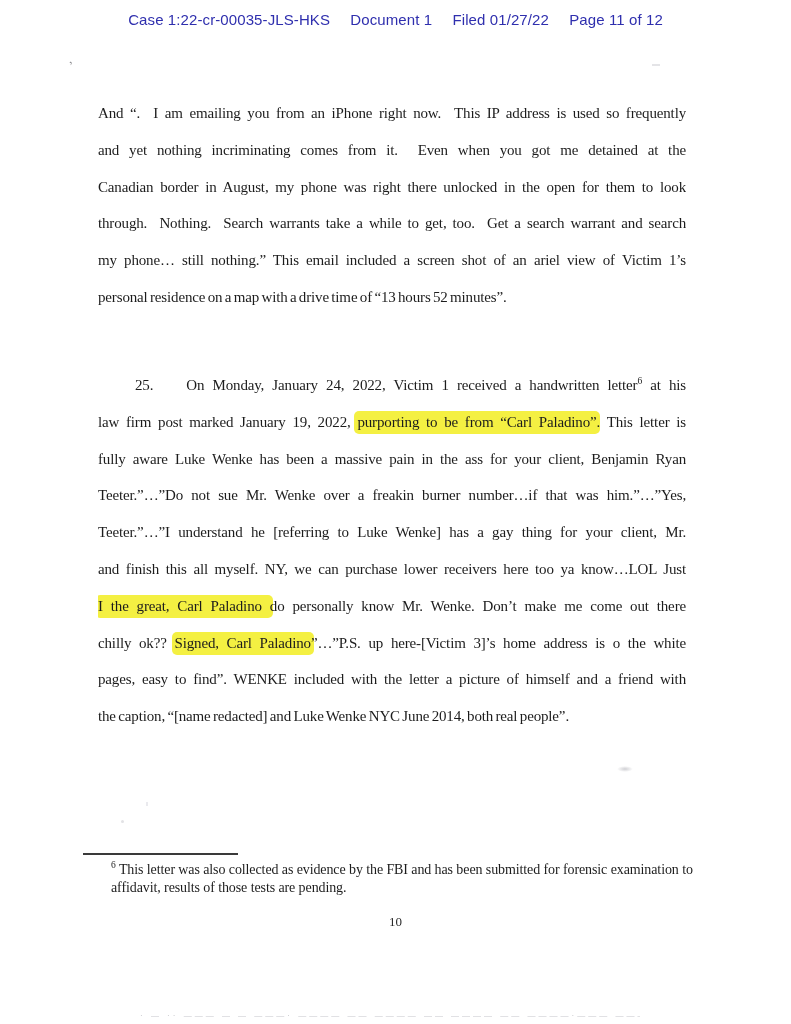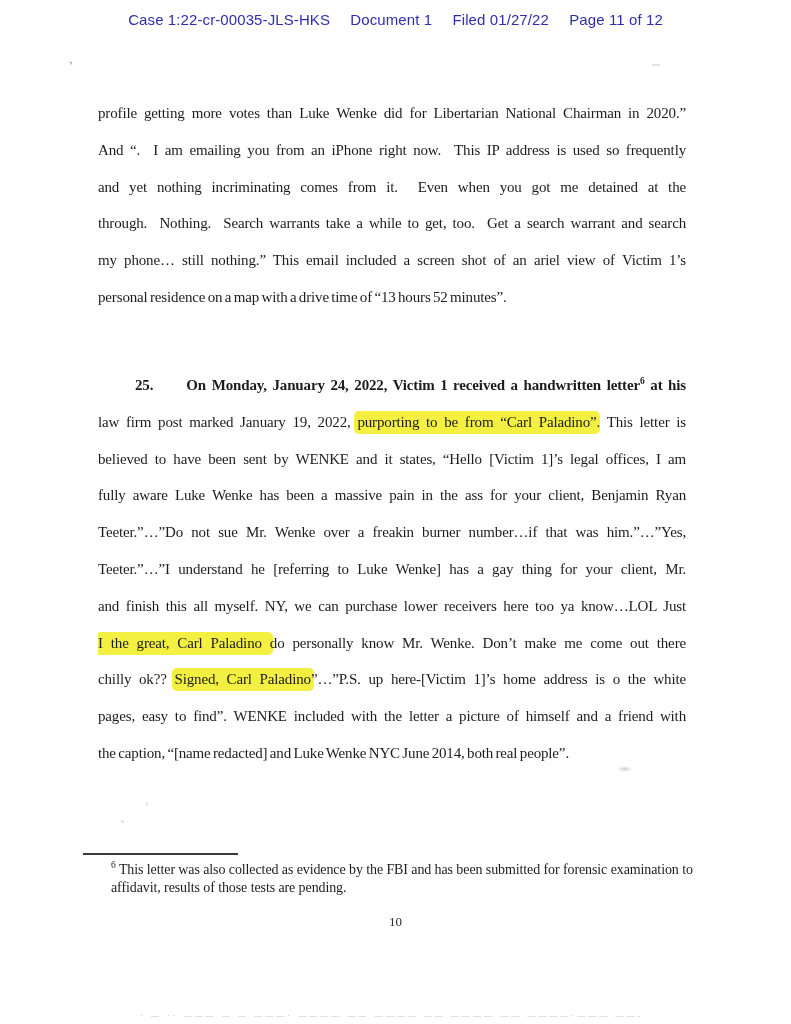--- a/index.html
+++ b/index.html
@@ -28,21 +28,21 @@
     font-size:15px;
     line-height:36.8px;
     letter-spacing:-0.15px;
     word-spacing:-1.2px;
     color:#1c1c1c;
   }
   .para-1{top:95px;}
   .para-2{top:367px;}
   .line{height:36.8px;box-sizing:border-box;overflow:hidden;white-space:pre-wrap;}
   .line.j{text-align:justify;text-align-last:justify;}
-  .line.ind{padding-left:37px;font-weight:bold;}
+  .line.ind{padding-left:37px;}
   .tab{display:inline-block;width:33px;}
   .sup{vertical-align:super;font-size:9.5px;line-height:0;letter-spacing:0;}
   .hl{
     background:#f4f042;
     padding:3px 3px 4px 3px;
     margin:4px -3px;
     border-radius:5px;
   }
 
   
@@ -90,37 +90,36 @@
   </div>
 
   <span class="art art-tick">ʼ</span>
   <div class="art art-dash"></div>
   <div class="art art-smudge"></div>
   <div class="art art-speck1"></div>
   <div class="art art-speck2"></div>
 
   <div id="body-text">
       <div class="textblock para-1">
-        <div class="line j"><span>profile getting more votes than Luke Wenke did for Libertarian National Chairman in 2020.”</span></div>
         <div class="line j"><span>And “.&nbsp; I am emailing you from an iPhone right now.&nbsp; This IP address is used so frequently</span></div>
         <div class="line j"><span>and yet nothing incriminating comes from it.&nbsp; Even when you got me detained at the</span></div>
+        <div class="line j"><span>Canadian border in August, my phone was right there unlocked in the open for them to look</span></div>
         <div class="line j"><span>through.&nbsp; Nothing.&nbsp; Search warrants take a while to get, too.&nbsp; Get a search warrant and search</span></div>
         <div class="line j"><span>my phone… still nothing.” This email included a screen shot of an ariel view of Victim 1’s</span></div>
         <div class="line"><span>personal residence on a map with a drive time of “13 hours 52 minutes”.</span></div>
       </div>
       <div class="textblock para-2">
         <div class="line j ind"><span>25.</span><span class="tab"></span><span>On Monday, January 24, 2022, Victim 1 received a handwritten letter</span><span class="sup">6</span><span> at his</span></div>
         <div class="line j"><span>law firm post marked January 19, 2022, </span><span class="hl">purporting to be from “Carl Paladino”</span><span>. This letter is</span></div>
-        <div class="line j"><span>believed to have been sent by WENKE and it states, “Hello [Victim 1]’s legal offices, I am</span></div>
         <div class="line j"><span>fully aware Luke Wenke has been a massive pain in the ass for your client, Benjamin Ryan</span></div>
         <div class="line j"><span>Teeter.”…”Do not sue Mr. Wenke over a freakin burner number…if that was him.”…”Yes,</span></div>
         <div class="line j"><span>Teeter.”…”I understand he [referring to Luke Wenke] has a gay thing for your client, Mr.</span></div>
         <div class="line j"><span>and finish this all myself. NY, we can purchase lower receivers here too ya know…LOL Just</span></div>
         <div class="line j"><span class="hl">I the great, Carl Paladino </span><span>do personally know Mr. Wenke. Don’t make me come out there</span></div>
-        <div class="line j"><span>chilly ok?? </span><span class="hl">Signed, Carl Paladino</span><span>”…”P.S. up here-[Victim 1]’s home address is o the white</span></div>
+        <div class="line j"><span>chilly ok?? </span><span class="hl">Signed, Carl Paladino</span><span>”…”P.S. up here-[Victim 3]’s home address is o the white</span></div>
         <div class="line j"><span>pages, easy to find”. WENKE included with the letter a picture of himself and a friend with</span></div>
         <div class="line"><span>the caption, “[name redacted] and Luke Wenke NYC June 2014, both real people”.</span></div>
       </div>
       <div class="textblock para-3">
         <div class="line"><span class="sup">6</span><span> This letter was also collected as evidence by the FBI and has been submitted for forensic examination to</span></div>
         <div class="line"><span>affidavit, results of those tests are pending.</span></div>
       </div>
     </div>
 
   <div class="footnote-sep"></div>

